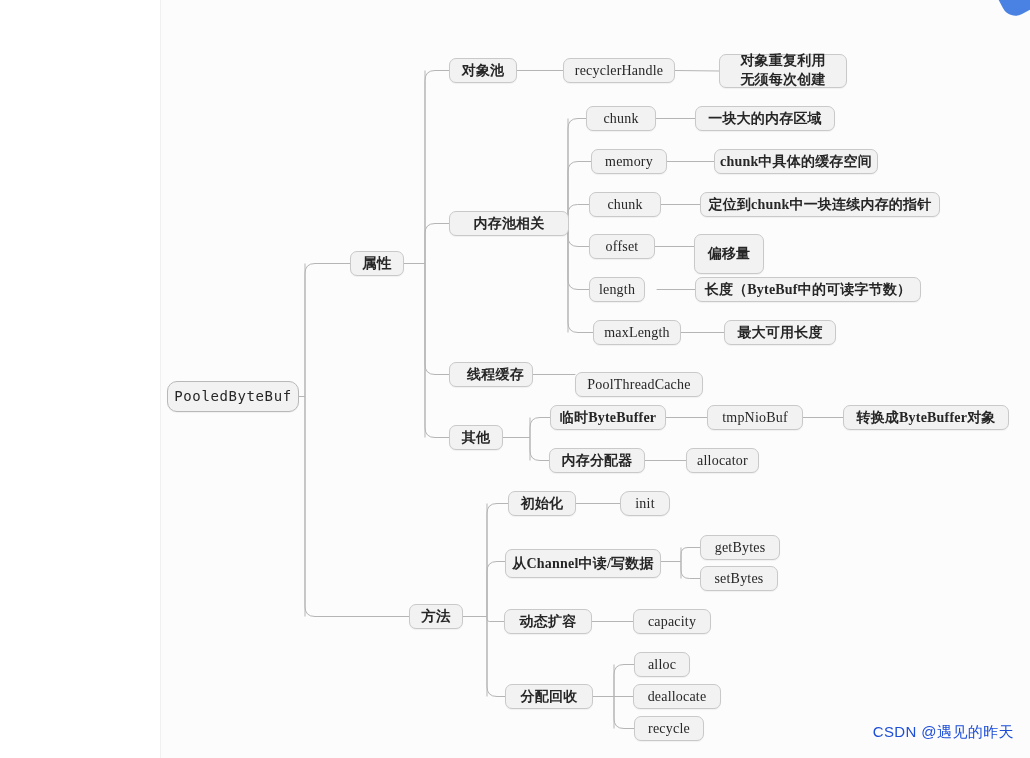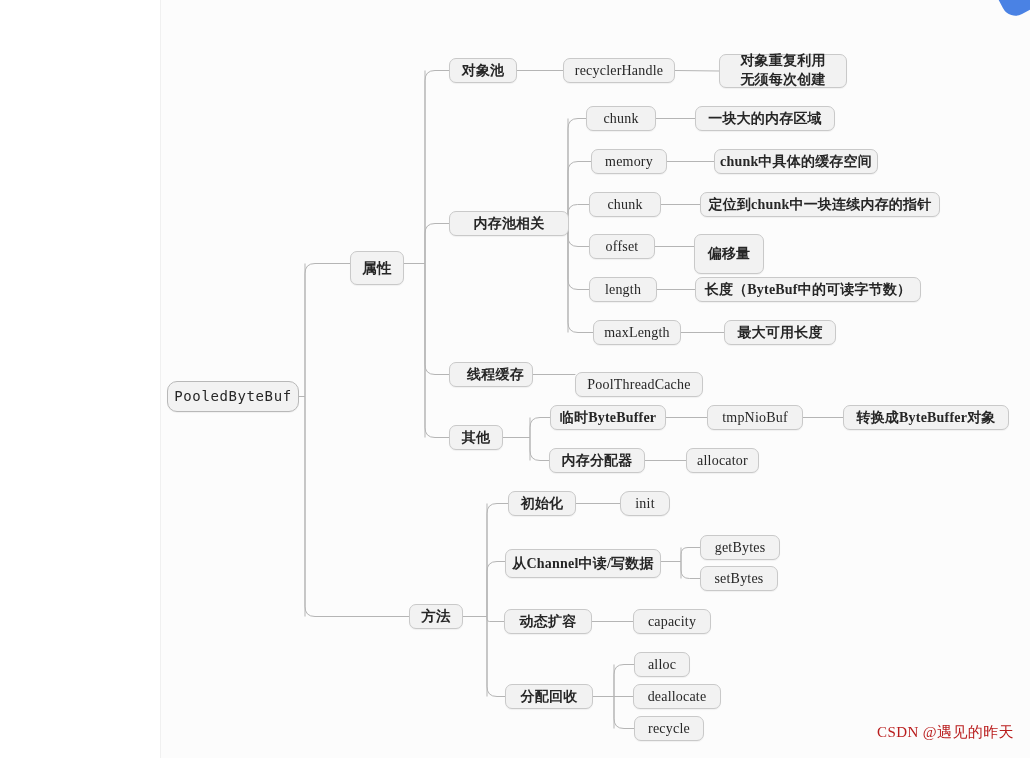--- a/index.html
+++ b/index.html
@@ -65,23 +65,23 @@
     font-weight: 700;
   }
   .node.multiline {
     line-height: 1.35;
     font-weight: 700;
   }
   #watermark {
     position: absolute;
     right: 16px;
     bottom: 16px;
-    color: #b91c1c;
+    color: #1d4ed8;
     font-size: 15px;
-    font-family: Liberation Serif, serif;
+    font-family: Liberation Sans, sans-serif;
     letter-spacing: 0.4px;
     user-select: none;
   }
   #corner-mark {
     position: absolute;
     top: -10px;
     right: -6px;
     width: 34px;
     height: 24px;
     background: #4a82e4;
@@ -135,38 +135,38 @@
       <path d="M 681 332.5 L 724 332.5" fill="none" stroke="#b5b5b5" stroke-width="1" stroke-linecap="round"></path>
       <path d="M 533 374.5 L 575 374.5" fill="none" stroke="#b5b5b5" stroke-width="1" stroke-linecap="round"></path>
       <path d="M 666 417.5 L 707 417.5" fill="none" stroke="#b5b5b5" stroke-width="1" stroke-linecap="round"></path>
       <path d="M 803 417.5 L 843 417.5" fill="none" stroke="#b5b5b5" stroke-width="1" stroke-linecap="round"></path>
       <path d="M 645 460.5 L 686 460.5" fill="none" stroke="#b5b5b5" stroke-width="1" stroke-linecap="round"></path>
       <path d="M 576 503.5 L 620 503.5" fill="none" stroke="#b5b5b5" stroke-width="1" stroke-linecap="round"></path>
       <path d="M 592 621.5 L 633 621.5" fill="none" stroke="#b5b5b5" stroke-width="1" stroke-linecap="round"></path>
     </svg>
   <div id="node-layer">
       <div class="node root" style="left: 167px; top: 381px; width: 132px; height: 31px;">PooledByteBuf</div>
-      <div class="node level1 cjk" style="left: 350px; top: 251px; width: 54px; height: 34px;">属性</div>
+      <div class="node level1 cjk" style="left: 350px; top: 251px; width: 54px; height: 25px;">属性</div>
       <div class="node level1 cjk" style="left: 409px; top: 604px; width: 54px; height: 25px;">方法</div>
       <div class="node cjk" style="left: 449px; top: 58px; width: 68px; height: 25px;">对象池</div>
       <div class="node cjk" style="left: 449px; top: 211px; width: 120px; height: 25px;">内存池相关</div>
       <div class="node cjk" style="left: 449px; top: 362px; width: 84px; height: 25px; padding-left: 9px;">线程缓存</div>
       <div class="node cjk" style="left: 449px; top: 425px; width: 54px; height: 25px;">其他</div>
       <div class="node" style="left: 563px; top: 58px; width: 112px; height: 25px;">recyclerHandle</div>
       <div class="node cjk multiline" style="left: 719px; top: 54px; width: 128px; height: 34px;">对象重复利用
 无须每次创建</div>
       <div class="node" style="left: 586px; top: 106px; width: 70px; height: 25px;">chunk</div>
       <div class="node cjk" style="left: 695px; top: 106px; width: 140px; height: 25px;">一块大的内存区域</div>
       <div class="node" style="left: 591px; top: 149px; width: 76px; height: 25px;">memory</div>
       <div class="node cjk" style="left: 714px; top: 149px; width: 164px; height: 25px;">chunk中具体的缓存空间</div>
       <div class="node" style="left: 589px; top: 192px; width: 72px; height: 25px;">chunk</div>
       <div class="node cjk" style="left: 700px; top: 192px; width: 240px; height: 25px;">定位到chunk中一块连续内存的指针</div>
       <div class="node" style="left: 589px; top: 234px; width: 66px; height: 25px;">offset</div>
       <div class="node cjk" style="left: 694px; top: 234px; width: 70px; height: 40px;">偏移量</div>
-      <div class="node" style="left: 589px; top: 277px; width: 68px; height: 25px; text-align: right;">length</div>
+      <div class="node" style="left: 589px; top: 277px; width: 56px; height: 25px; text-align: right;">length</div>
       <div class="node cjk" style="left: 695px; top: 277px; width: 226px; height: 25px;">长度（ByteBuf中的可读字节数）</div>
       <div class="node" style="left: 593px; top: 320px; width: 88px; height: 25px;">maxLength</div>
       <div class="node cjk" style="left: 724px; top: 320px; width: 112px; height: 25px;">最大可用长度</div>
       <div class="node" style="left: 575px; top: 372px; width: 128px; height: 25px;">PoolThreadCache</div>
       <div class="node cjk" style="left: 550px; top: 405px; width: 116px; height: 25px;">临时ByteBuffer</div>
       <div class="node" style="left: 707px; top: 405px; width: 96px; height: 25px;">tmpNioBuf</div>
       <div class="node cjk" style="left: 843px; top: 405px; width: 166px; height: 25px;">转换成ByteBuffer对象</div>
       <div class="node cjk" style="left: 549px; top: 448px; width: 96px; height: 25px;">内存分配器</div>
       <div class="node" style="left: 686px; top: 448px; width: 73px; height: 25px;">allocator</div>
       <div class="node cjk" style="left: 508px; top: 491px; width: 68px; height: 25px;">初始化</div>

